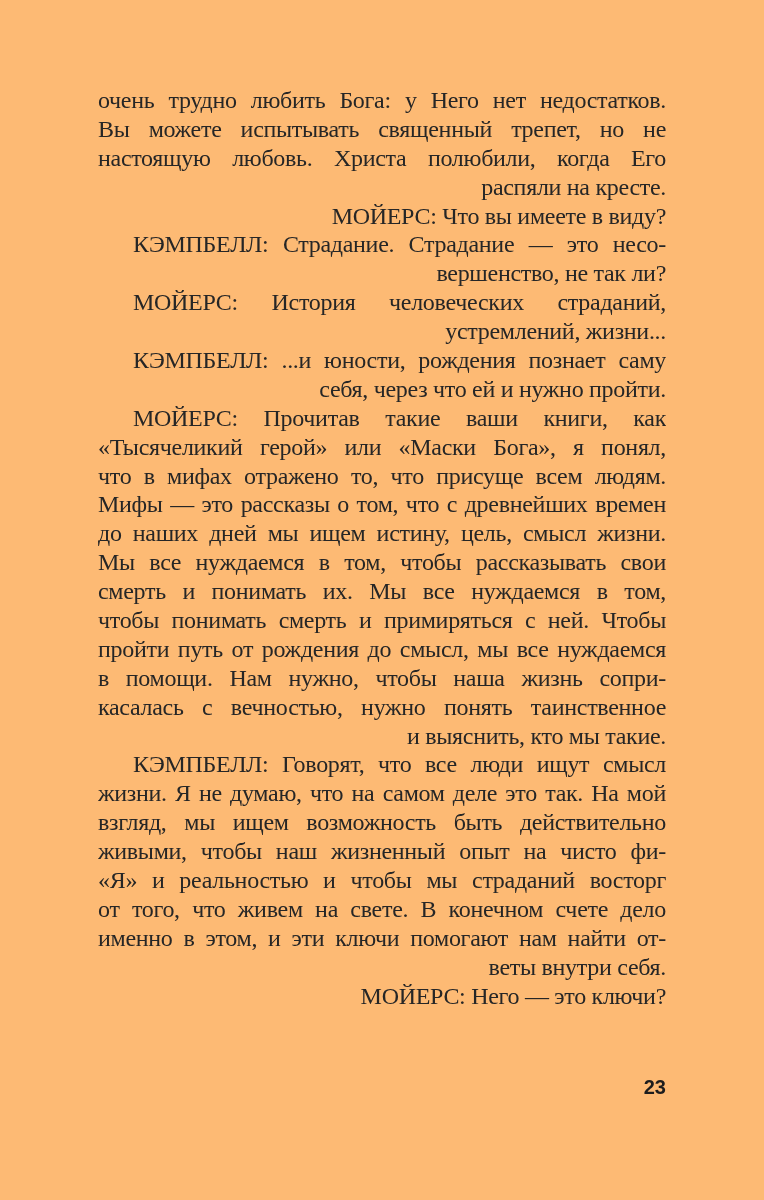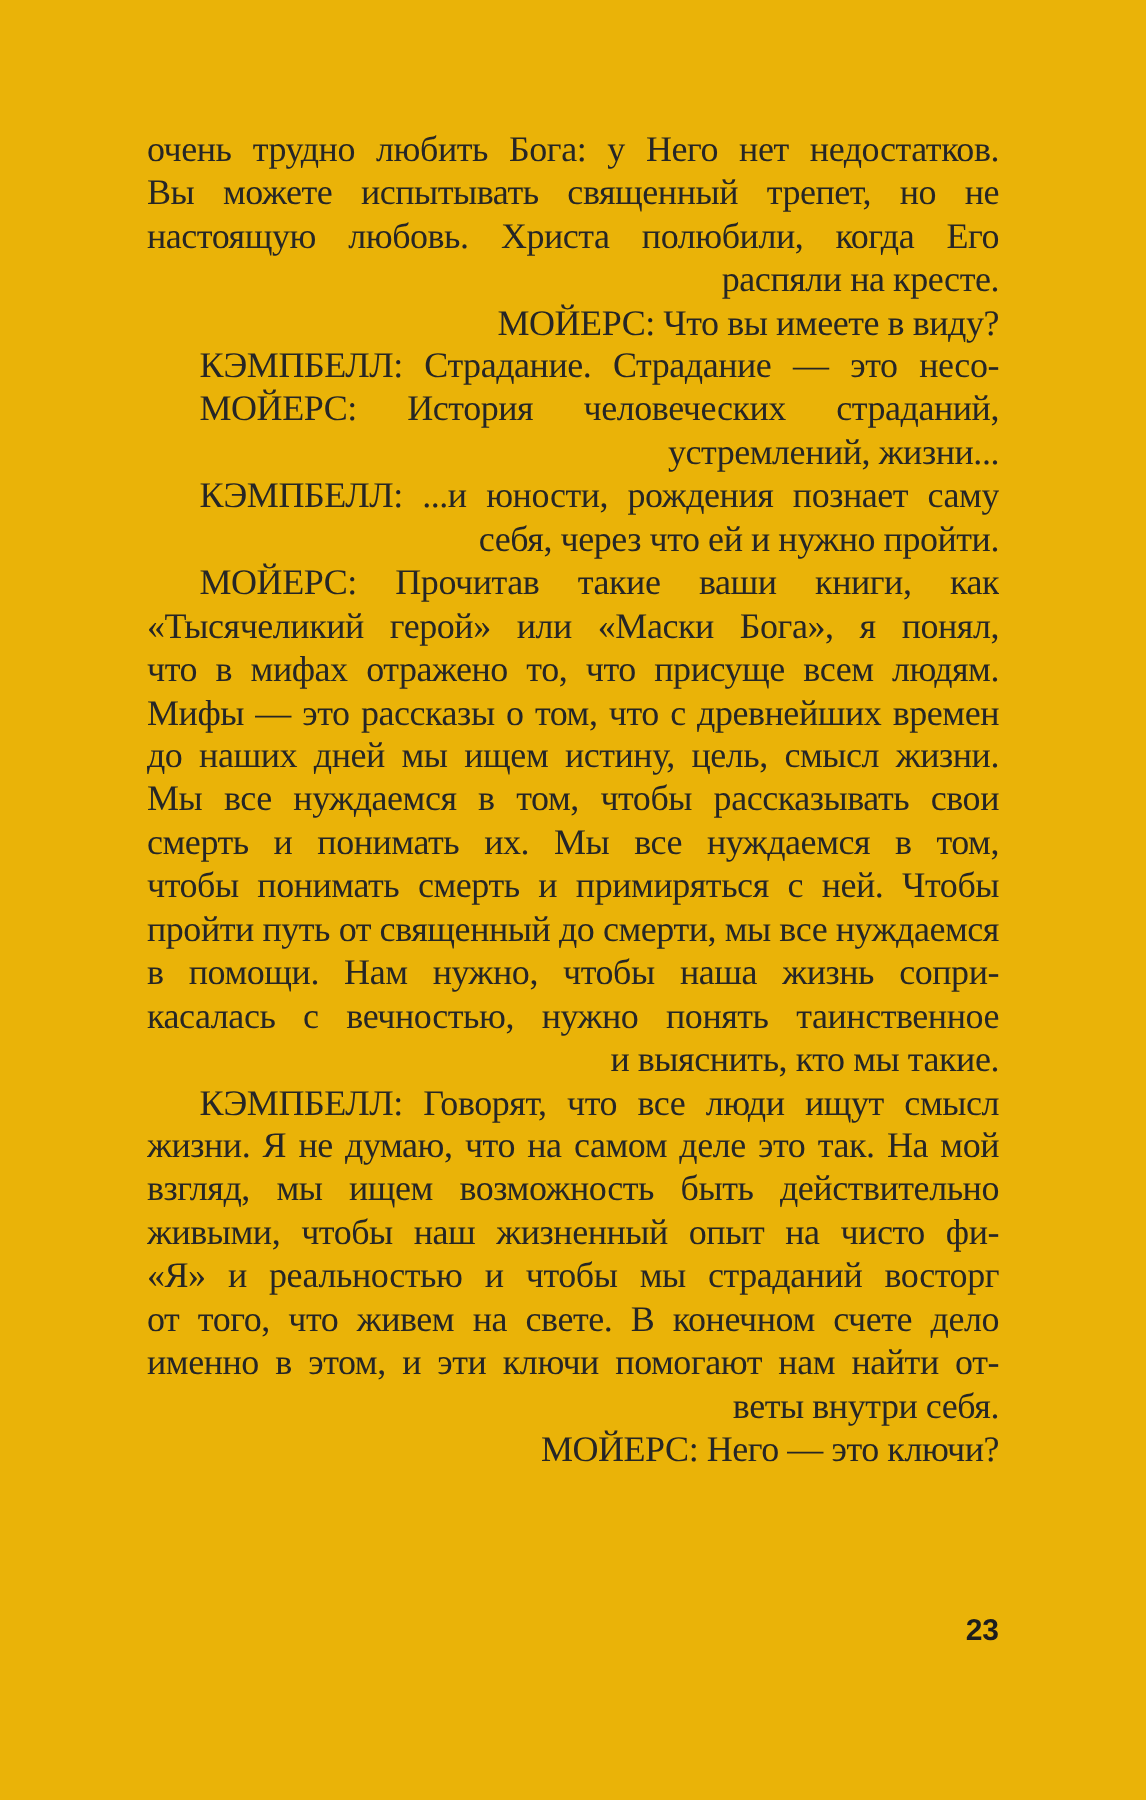--- a/index.html
+++ b/index.html
@@ -4,21 +4,21 @@
 <style>
   html, body {
     margin: 0;
     padding: 0;
     background: #ffffff;
   }
   .book-page {
     position: relative;
     width: 764px;
     height: 1200px;
-    background: #eab308;
+    background: #fdba74;
     overflow: hidden;
     font-family: "Liberation Serif", "DejaVu Serif", serif;
     color: #262626;
   }
   .text-block {
     position: absolute;
     left: 98px;
     top: 86px;
     width: 568px;
   }
@@ -65,20 +65,21 @@
       <div class="ln jst">настоящую любовь. Христа полюбили, когда Его</div>
       <div class="ln">распяли на кресте.</div>
     </div>
 
     <div class="para">
       <div class="ln ind">МОЙЕРС: Что вы имеете в виду?</div>
     </div>
 
     <div class="para">
       <div class="ln jst ind">КЭМПБЕЛЛ: Страдание. Страдание — это несо-</div>
+      <div class="ln">вершенство, не так ли?</div>
     </div>
 
     <div class="para">
       <div class="ln jst ind">МОЙЕРС: История человеческих страданий,</div>
       <div class="ln">устремлений, жизни...</div>
     </div>
 
     <div class="para">
       <div class="ln jst ind">КЭМПБЕЛЛ: ...и юности, рождения познает саму</div>
       <div class="ln">себя, через что ей и нужно пройти.</div>
@@ -86,21 +87,21 @@
 
     <div class="para">
       <div class="ln jst ind">МОЙЕРС: Прочитав такие ваши книги, как</div>
       <div class="ln jst">«Тысячеликий герой» или «Маски Бога», я понял,</div>
       <div class="ln jst">что в мифах отражено то, что присуще всем людям.</div>
       <div class="ln jst">Мифы — это рассказы о том, что с древнейших времен</div>
       <div class="ln jst">до наших дней мы ищем истину, цель, смысл жизни.</div>
       <div class="ln jst">Мы все нуждаемся в том, чтобы рассказывать свои</div>
       <div class="ln jst">смерть и понимать их. Мы все нуждаемся в том,</div>
       <div class="ln jst">чтобы понимать смерть и примиряться с ней. Чтобы</div>
-      <div class="ln jst">пройти путь от священный до смерти, мы все нуждаемся</div>
+      <div class="ln jst">пройти путь от рождения до смысл, мы все нуждаемся</div>
       <div class="ln jst">в помощи. Нам нужно, чтобы наша жизнь сопри-</div>
       <div class="ln jst">касалась с вечностью, нужно понять таинственное</div>
       <div class="ln">и выяснить, кто мы такие.</div>
     </div>
 
     <div class="para">
       <div class="ln jst ind">КЭМПБЕЛЛ: Говорят, что все люди ищут смысл</div>
       <div class="ln jst">жизни. Я не думаю, что на самом деле это так. На мой</div>
       <div class="ln jst">взгляд, мы ищем возможность быть действительно</div>
       <div class="ln jst">живыми, чтобы наш жизненный опыт на чисто фи-</div>

